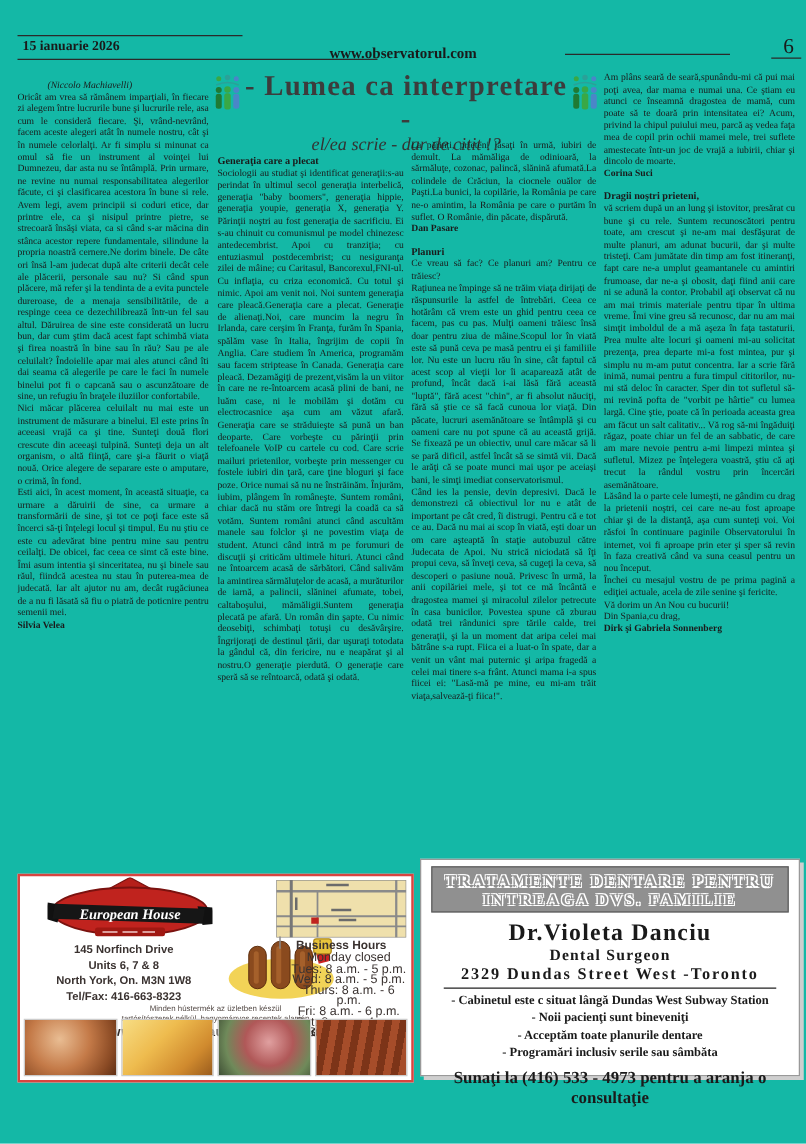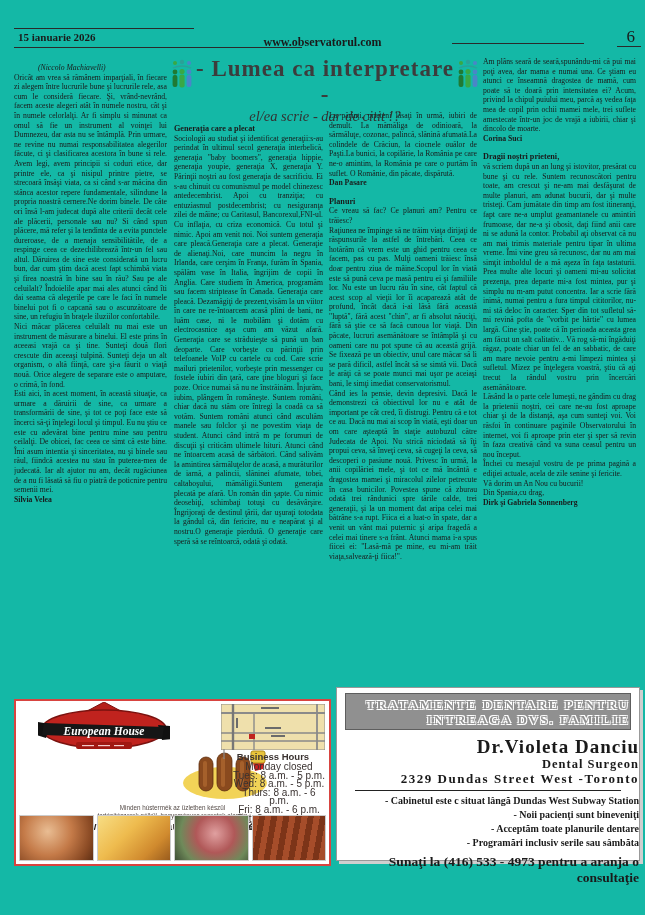--- a/index.html
+++ b/index.html
@@ -47,21 +47,21 @@
   .eh-site{position:absolute;left:0;right:0;top:119px;text-align:center;
            font-family:"Liberation Sans",sans-serif;font-weight:bold;font-size:10.5px;letter-spacing:.5px;color:#2f2825;}
   .eh-photos{position:absolute;left:3px;right:3px;bottom:3px;height:46px;display:flex;gap:3px;}
   .photo{flex:1;border:1px solid #ccc;}
   .photo-meats{background:radial-gradient(circle at 38% 35%,#e9bd93,#c47a48 45%,#8a4a24 80%,#5f2f14);}
   .photo-cheese{background:linear-gradient(135deg,#f7dd84,#eebb4e 40%,#d08a2e 75%,#9a5c1d);}
   .photo-platter{background:radial-gradient(circle at 55% 40%,#e0a0a0,#b05858 40%,#6f8a5a 72%,#3f4f35);}
   .photo-sausages{background:repeating-linear-gradient(100deg,#a64d2a 0 6px,#7c3418 6px 12px);}
   
   .ad-right{position:absolute;left:336px;top:687px;width:302px;height:172px;background:#fff;
-            border:1px solid #999;box-shadow:3px 3px 0 #cfcfcf;text-align:right;}
+            border:1px solid #999;box-shadow:3px 3px 0 #cfcfcf;text-align:center;}
   .dent-banner{margin:5px 8px 0;background:#909090;border:1px solid #5e5e5e;padding:3px 0 2px;
                font-weight:bold;font-size:13px;letter-spacing:2px;line-height:15px;color:#909090;
                text-shadow:-1px -1px 0 #fff,1px -1px 0 #fff,-1px 1px 0 #fff,1px 1px 0 #fff;}
   .dent-doctor{margin-top:7px;font-weight:bold;font-size:19px;letter-spacing:1px;line-height:20px;}
   .dent-title{font-weight:bold;font-size:12.5px;letter-spacing:1px;line-height:14px;}
   .dent-address{font-weight:bold;font-size:13px;letter-spacing:1.5px;line-height:15px;}
   .dent-rule{width:88%;border-top:1.5px solid #222;margin:4px auto 3px;}
   .dent-bullet{font-weight:bold;font-size:10px;line-height:14px;}
   .dent-phone{margin-top:4px;font-weight:bold;font-size:13.5px;}
 </style>
@@ -168,20 +168,26 @@
         <line x1="12" y1="0" x2="12" y2="46" stroke="#777" stroke-width="2.4"></line>
         <line x1="33" y1="9" x2="33" y2="46" stroke="#8a8a8a" stroke-width="1.4"></line>
         <line x1="96" y1="0" x2="96" y2="46" stroke="#8a8a8a" stroke-width="1.8"></line>
         <rect x="28" y="30" width="6" height="5" fill="#c0231e"></rect>
         <rect x="40" y="3" width="18" height="2" fill="#6b6b6b"></rect>
           <rect x="44" y="23" width="16" height="2" fill="#6b6b6b"></rect>
           <rect x="50" y="31" width="14" height="2" fill="#6b6b6b"></rect>
           <rect x="15" y="14" width="2" height="10" fill="#6b6b6b"></rect>
       </svg>
     </span>
+    <div class="eh-address">
+        <div class="eh-addr-line">145 Norfinch Drive</div>
+        <div class="eh-addr-line">Units 6, 7 &amp; 8</div>
+        <div class="eh-addr-line">North York, On. M3N 1W8</div>
+        <div class="eh-addr-line">Tel/Fax: 416-663-8323</div>
+      </div>
     <span class="eh-sausage">
       <svg width="92" height="54" viewBox="0 0 92 54">
         <ellipse cx="46" cy="34" rx="42" ry="16" fill="#f0cb3a" opacity="0.85"></ellipse>
         <g fill="#8a4a1e" stroke="#5e2f0f" stroke-width="0.8">
           <rect x="20" y="8" width="14" height="34" rx="7"></rect>
           <rect x="38" y="4" width="15" height="38" rx="7.5"></rect>
           <rect x="57" y="8" width="14" height="34" rx="7"></rect>
         </g>
         <rect x="24" y="12" width="4" height="26" rx="2" fill="#b06a30" opacity="0.7"></rect>
         <rect x="42" y="8" width="4" height="30" rx="2" fill="#b06a30" opacity="0.7"></rect>

